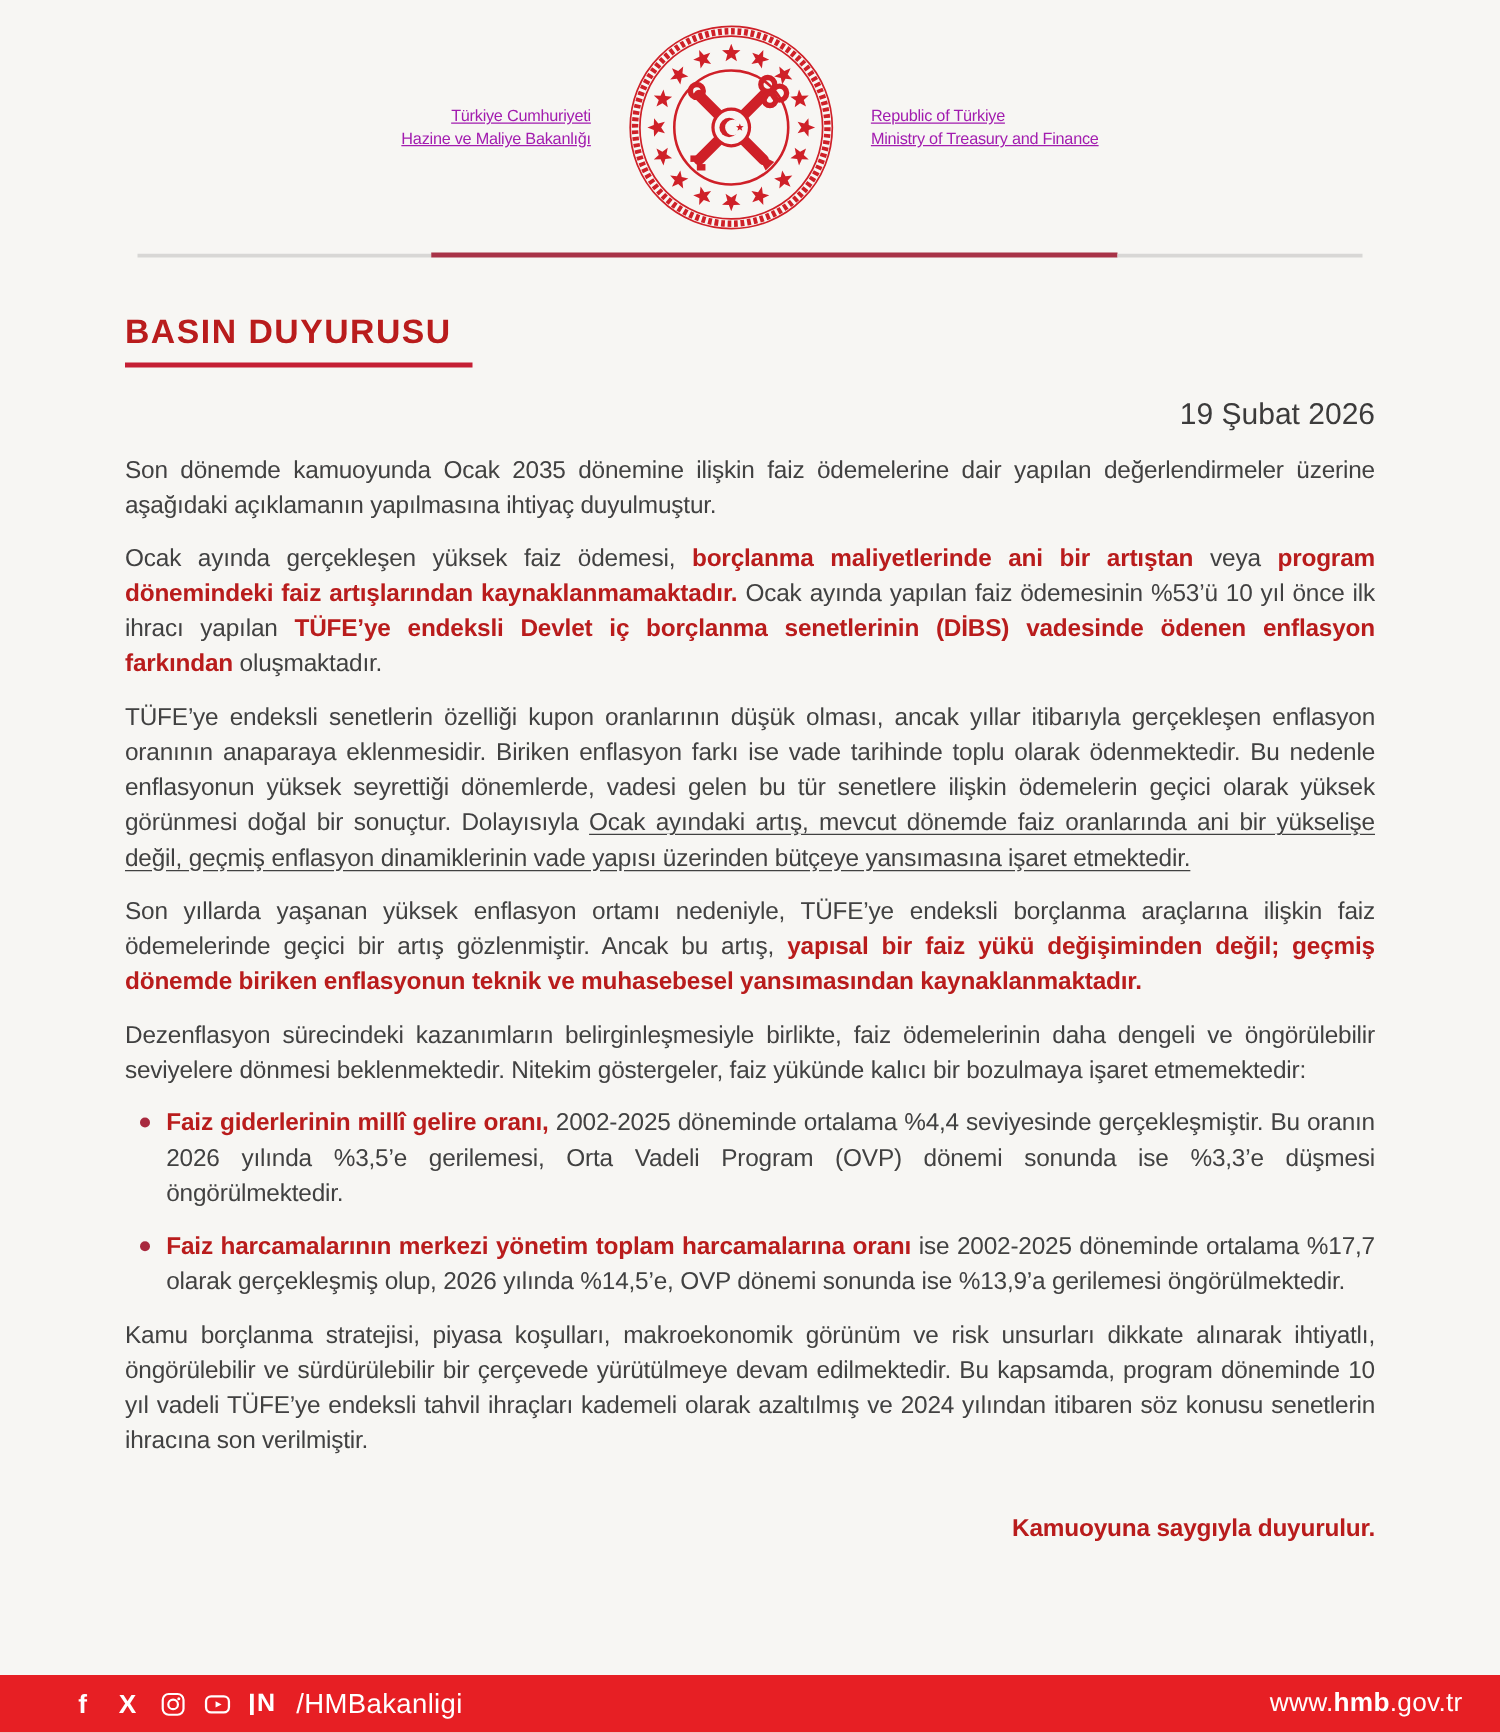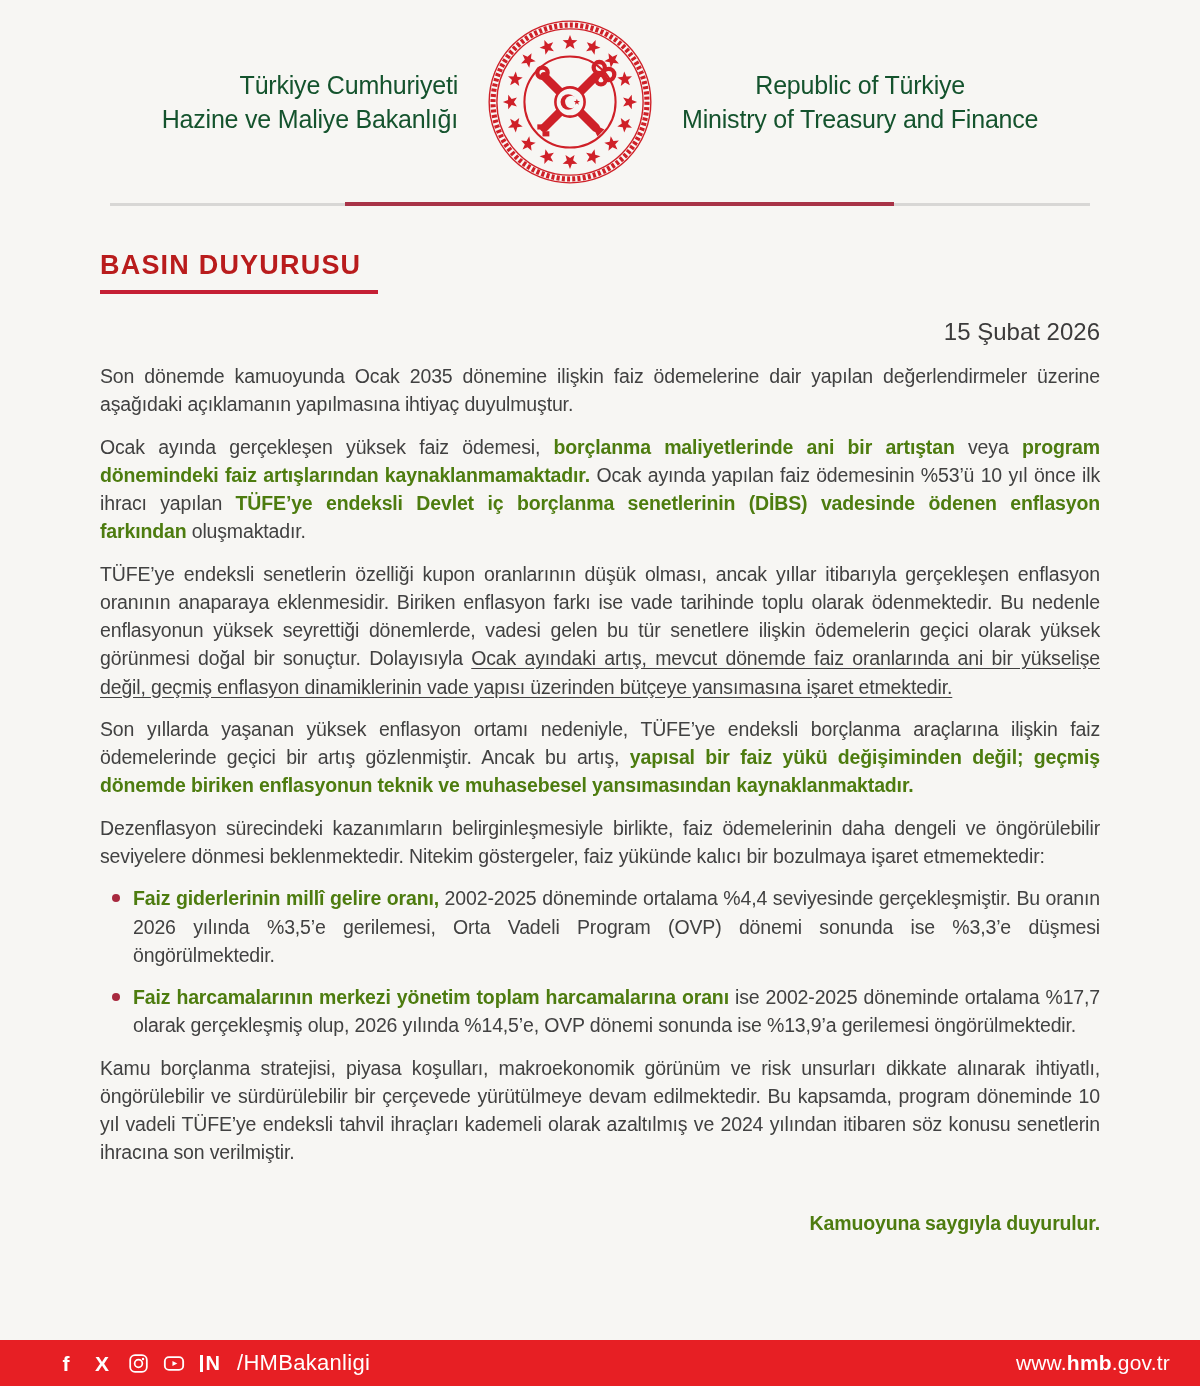--- a/index.html
+++ b/index.html
@@ -7,43 +7,43 @@
     width:1200px;height:1386px;position:relative;overflow:hidden;
     background:#f7f6f3;
     font-family:"Liberation Sans", sans-serif;
     color:#414141;
   }
   
   .header{
     display:flex;justify-content:center;align-items:center;
     gap:26px;padding-top:16px;height:172px;
   }
-  .org-text{font-size:25px;line-height:1.38;color:#14532d;letter-spacing:-0.2px;}
+  .org-text{font-size:13px;line-height:1.38;color:#a21caf;letter-spacing:-0.2px;text-decoration:underline;}
   .org-text.tr{text-align:right;}
-  .org-text.en{text-align:center;}
+  .org-text.en{text-align:left;}
   .logo-wrap{flex:none;width:172px;height:172px;}
   .divider{
     margin:14px auto 0;width:980px;height:4px;display:flex;
   }
   .divider .seg-gray{background:#d8d7d5;height:3px;margin-top:.5px;}
   .divider .seg-red{background:#a83347;height:4px;}
   .divider .g1{width:24%;} .divider .r{width:56%;} .divider .g2{width:20%;}
 
   
   .doc{margin:0 100px;}
   .title-block{margin-top:44px;}
   .doc-title{
     font-size:27px;font-weight:bold;letter-spacing:1.2px;color:#b91c1c;
   }
   .title-underline{width:278px;height:4px;background:#c51f34;margin-top:9px;}
   .doc-date{text-align:right;font-size:24px;color:#3c3b3b;margin-top:24px;}
 
   .body-content{margin-top:16px;font-size:19.5px;line-height:1.45;letter-spacing:-0.15px;}
   .para{margin:0 0 14px 0;text-align:justify;}
-  .b{font-weight:bold;color:#4d7c0f;}
+  .b{font-weight:bold;color:#b91c1c;}
   .u{text-decoration:underline;text-underline-offset:3px;}
   .bullet-item{display:flex;margin:6px 0 14px 0;padding-left:12px;}
   .bullet-dot{
     width:8px;height:8px;border-radius:50%;background:#a8293e;
     flex:none;margin-top:10px;margin-right:13px;
   }
   .bullet-text{flex:1;text-align:justify;}
   .closing{font-weight:bold;color:#262626;margin-top:42px;text-align:right;}
 
   
@@ -137,21 +137,21 @@
   <div class="seg-gray g1"></div>
   <div class="seg-red r"></div>
   <div class="seg-gray g2"></div>
 </div>
 
 <div class="doc">
   <div class="title-block">
     <div class="doc-title">BASIN DUYURUSU</div>
     <div class="title-underline"></div>
   </div>
-  <div class="doc-date">15 Şubat 2026</div>
+  <div class="doc-date">19 Şubat 2026</div>
   <div class="body-content">
       <p class="para"><span>Son dönemde kamuoyunda Ocak 2035 dönemine ilişkin faiz ödemelerine dair yapılan değerlendirmeler üzerine aşağıdaki açıklamanın yapılmasına ihtiyaç duyulmuştur.</span></p>
       <p class="para"><span>Ocak ayında gerçekleşen yüksek faiz ödemesi, </span><span class="b">borçlanma maliyetlerinde ani bir artıştan</span><span> veya </span><span class="b">program dönemindeki faiz artışlarından kaynaklanmamaktadır.</span><span> Ocak ayında yapılan faiz ödemesinin %53’ü 10 yıl önce ilk ihracı yapılan </span><span class="b">TÜFE’ye endeksli Devlet iç borçlanma senetlerinin (DİBS) vadesinde ödenen enflasyon farkından</span><span> oluşmaktadır.</span></p>
       <p class="para"><span>TÜFE’ye endeksli senetlerin özelliği kupon oranlarının düşük olması, ancak yıllar itibarıyla gerçekleşen enflasyon oranının anaparaya eklenmesidir. Biriken enflasyon farkı ise vade tarihinde toplu olarak ödenmektedir. Bu nedenle enflasyonun yüksek seyrettiği dönemlerde, vadesi gelen bu tür senetlere ilişkin ödemelerin geçici olarak yüksek görünmesi doğal bir sonuçtur. Dolayısıyla </span><span class="u">Ocak ayındaki artış, mevcut dönemde faiz oranlarında ani bir yükselişe değil, geçmiş enflasyon dinamiklerinin vade yapısı üzerinden bütçeye yansımasına işaret etmektedir.</span></p>
       <p class="para"><span>Son yıllarda yaşanan yüksek enflasyon ortamı nedeniyle, TÜFE’ye endeksli borçlanma araçlarına ilişkin faiz ödemelerinde geçici bir artış gözlenmiştir. Ancak bu artış, </span><span class="b">yapısal bir faiz yükü değişiminden değil; geçmiş dönemde biriken enflasyonun teknik ve muhasebesel yansımasından kaynaklanmaktadır.</span></p>
       <p class="para"><span>Dezenflasyon sürecindeki kazanımların belirginleşmesiyle birlikte, faiz ödemelerinin daha dengeli ve öngörülebilir seviyelere dönmesi beklenmektedir. Nitekim göstergeler, faiz yükünde kalıcı bir bozulmaya işaret etmemektedir:</span></p>
       <div class="bullet-item">
         <span class="bullet-dot"></span>
         <span class="bullet-text"><span class="b">Faiz giderlerinin millî gelire oranı,</span><span> 2002-2025 döneminde ortalama %4,4 seviyesinde gerçekleşmiştir. Bu oranın 2026 yılında %3,5’e gerilemesi, Orta Vadeli Program (OVP) dönemi sonunda ise %3,3’e düşmesi öngörülmektedir.</span></span>
       </div>

